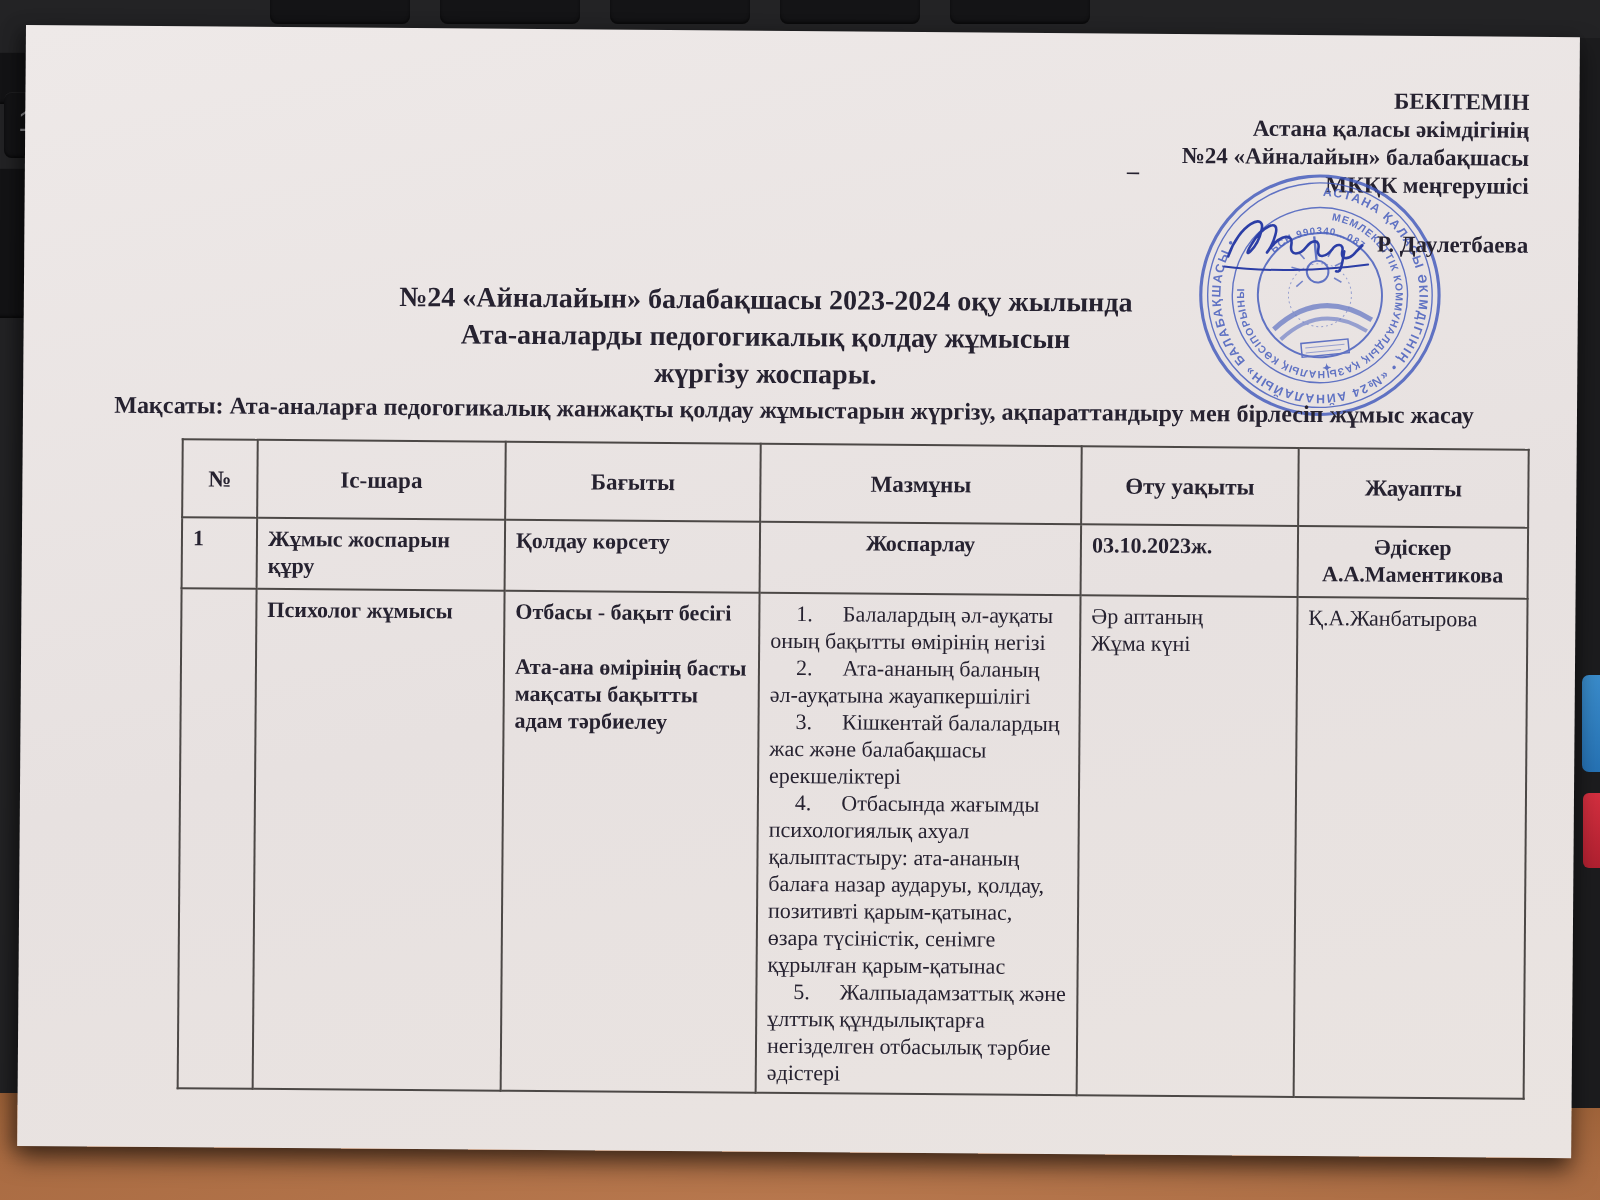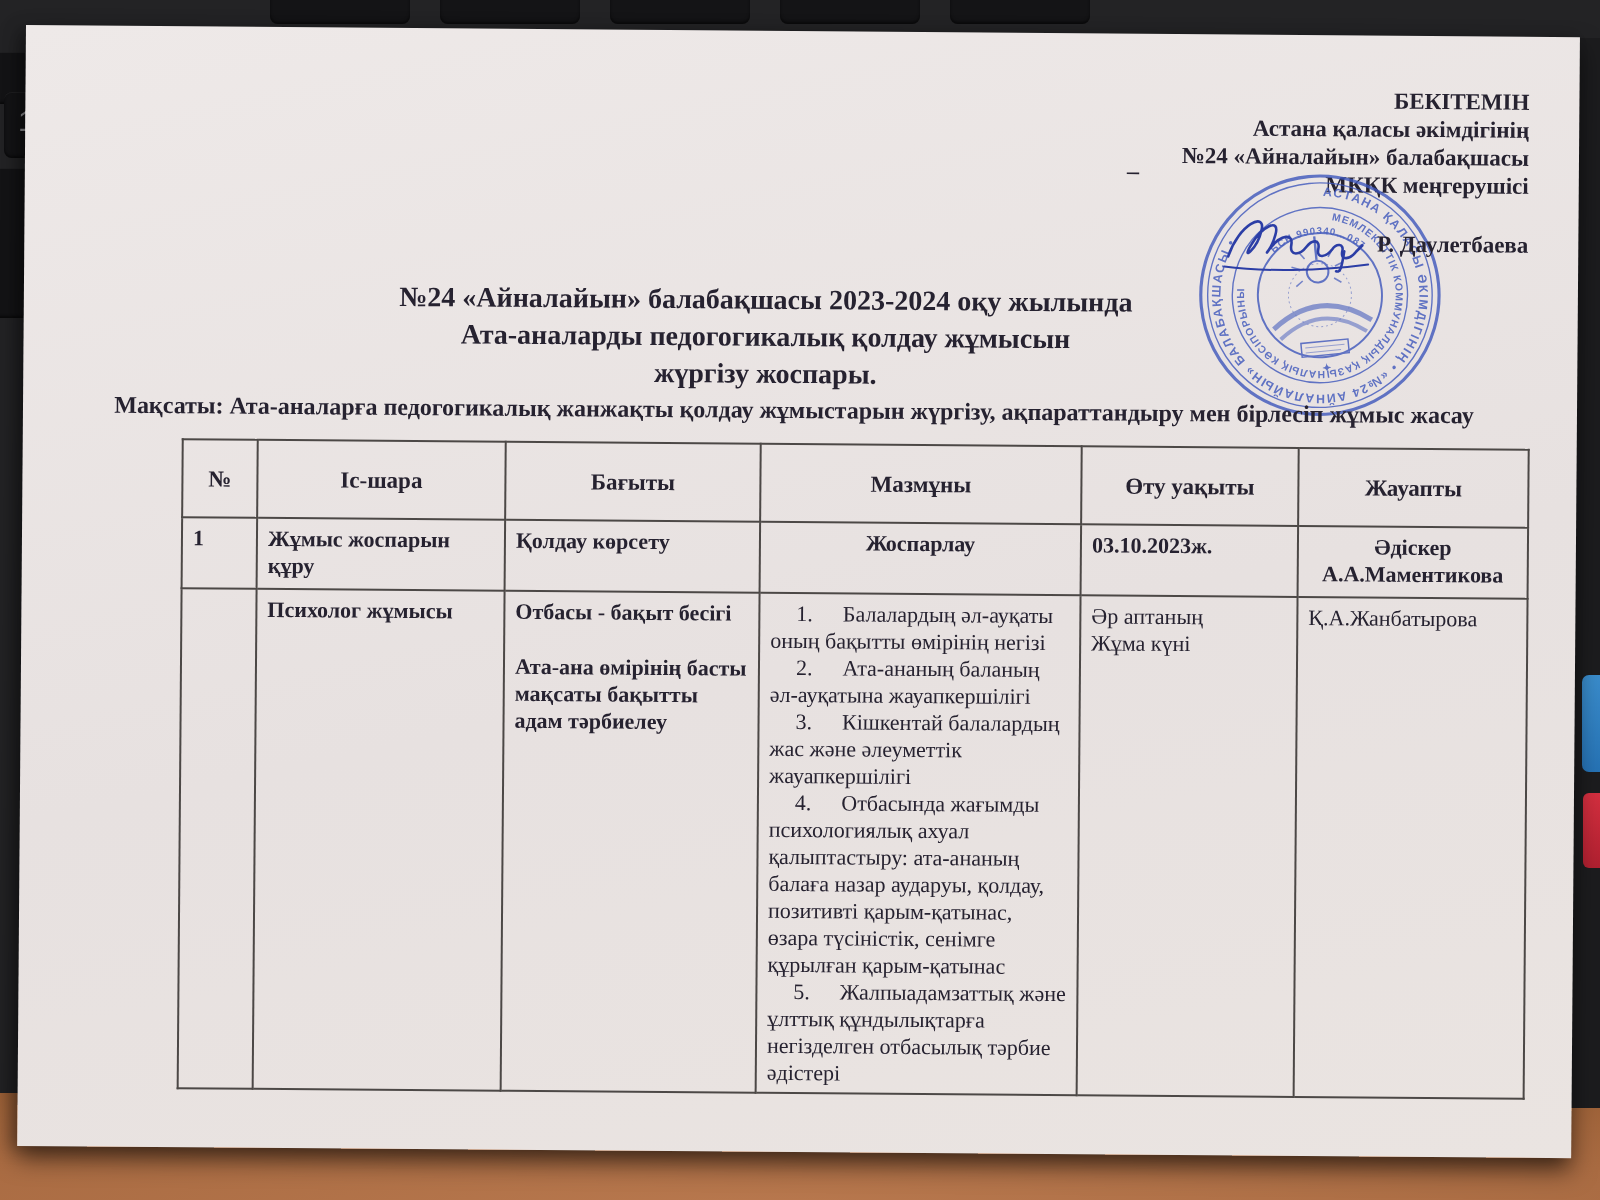--- a/index.html
+++ b/index.html
@@ -186,21 +186,21 @@
     <tr class="r2">
       <td></td>
       <td class="b">Психолог жұмысы</td>
       <td class="b">
         <p class="dir-p1">Отбасы - бақыт бесігі</p>
         <p class="dir-p2">Ата-ана өмірінің басты мақсаты бақытты адам тәрбиелеу</p>
       </td>
       <td class="mz-cell">
         <div class="mz-item"><span class="mz-num">1.</span><span>Балалардың әл-ауқаты оның бақытты өмірінің негізі</span></div>
         <div class="mz-item"><span class="mz-num">2.</span><span>Ата-ананың баланың әл-ауқатына жауапкершілігі</span></div>
-        <div class="mz-item"><span class="mz-num">3.</span><span>Кішкентай балалардың жас және әлеуметтік жауапкершілігі</span></div>
+        <div class="mz-item"><span class="mz-num">3.</span><span>Кішкентай балалардың жас және балабақшасы ерекшеліктері</span></div>
         <div class="mz-item"><span class="mz-num">4.</span><span>Отбасында жағымды психологиялық ахуал қалыптастыру: ата-ананың балаға назар аударуы, қолдау, позитивті қарым-қатынас, өзара түсіністік, сенімге құрылған қарым-қатынас</span></div>
         <div class="mz-item"><span class="mz-num">5.</span><span>Жалпыадамзаттық және ұлттық құндылықтарға негізделген отбасылық тәрбие әдістері</span></div>
       </td>
       <td>
         <div>Әр аптаның</div>
         <div>Жұма күні</div>
       </td>
       <td class="resp2">Қ.А.Жанбатырова</td>
     </tr>
   </tbody>

